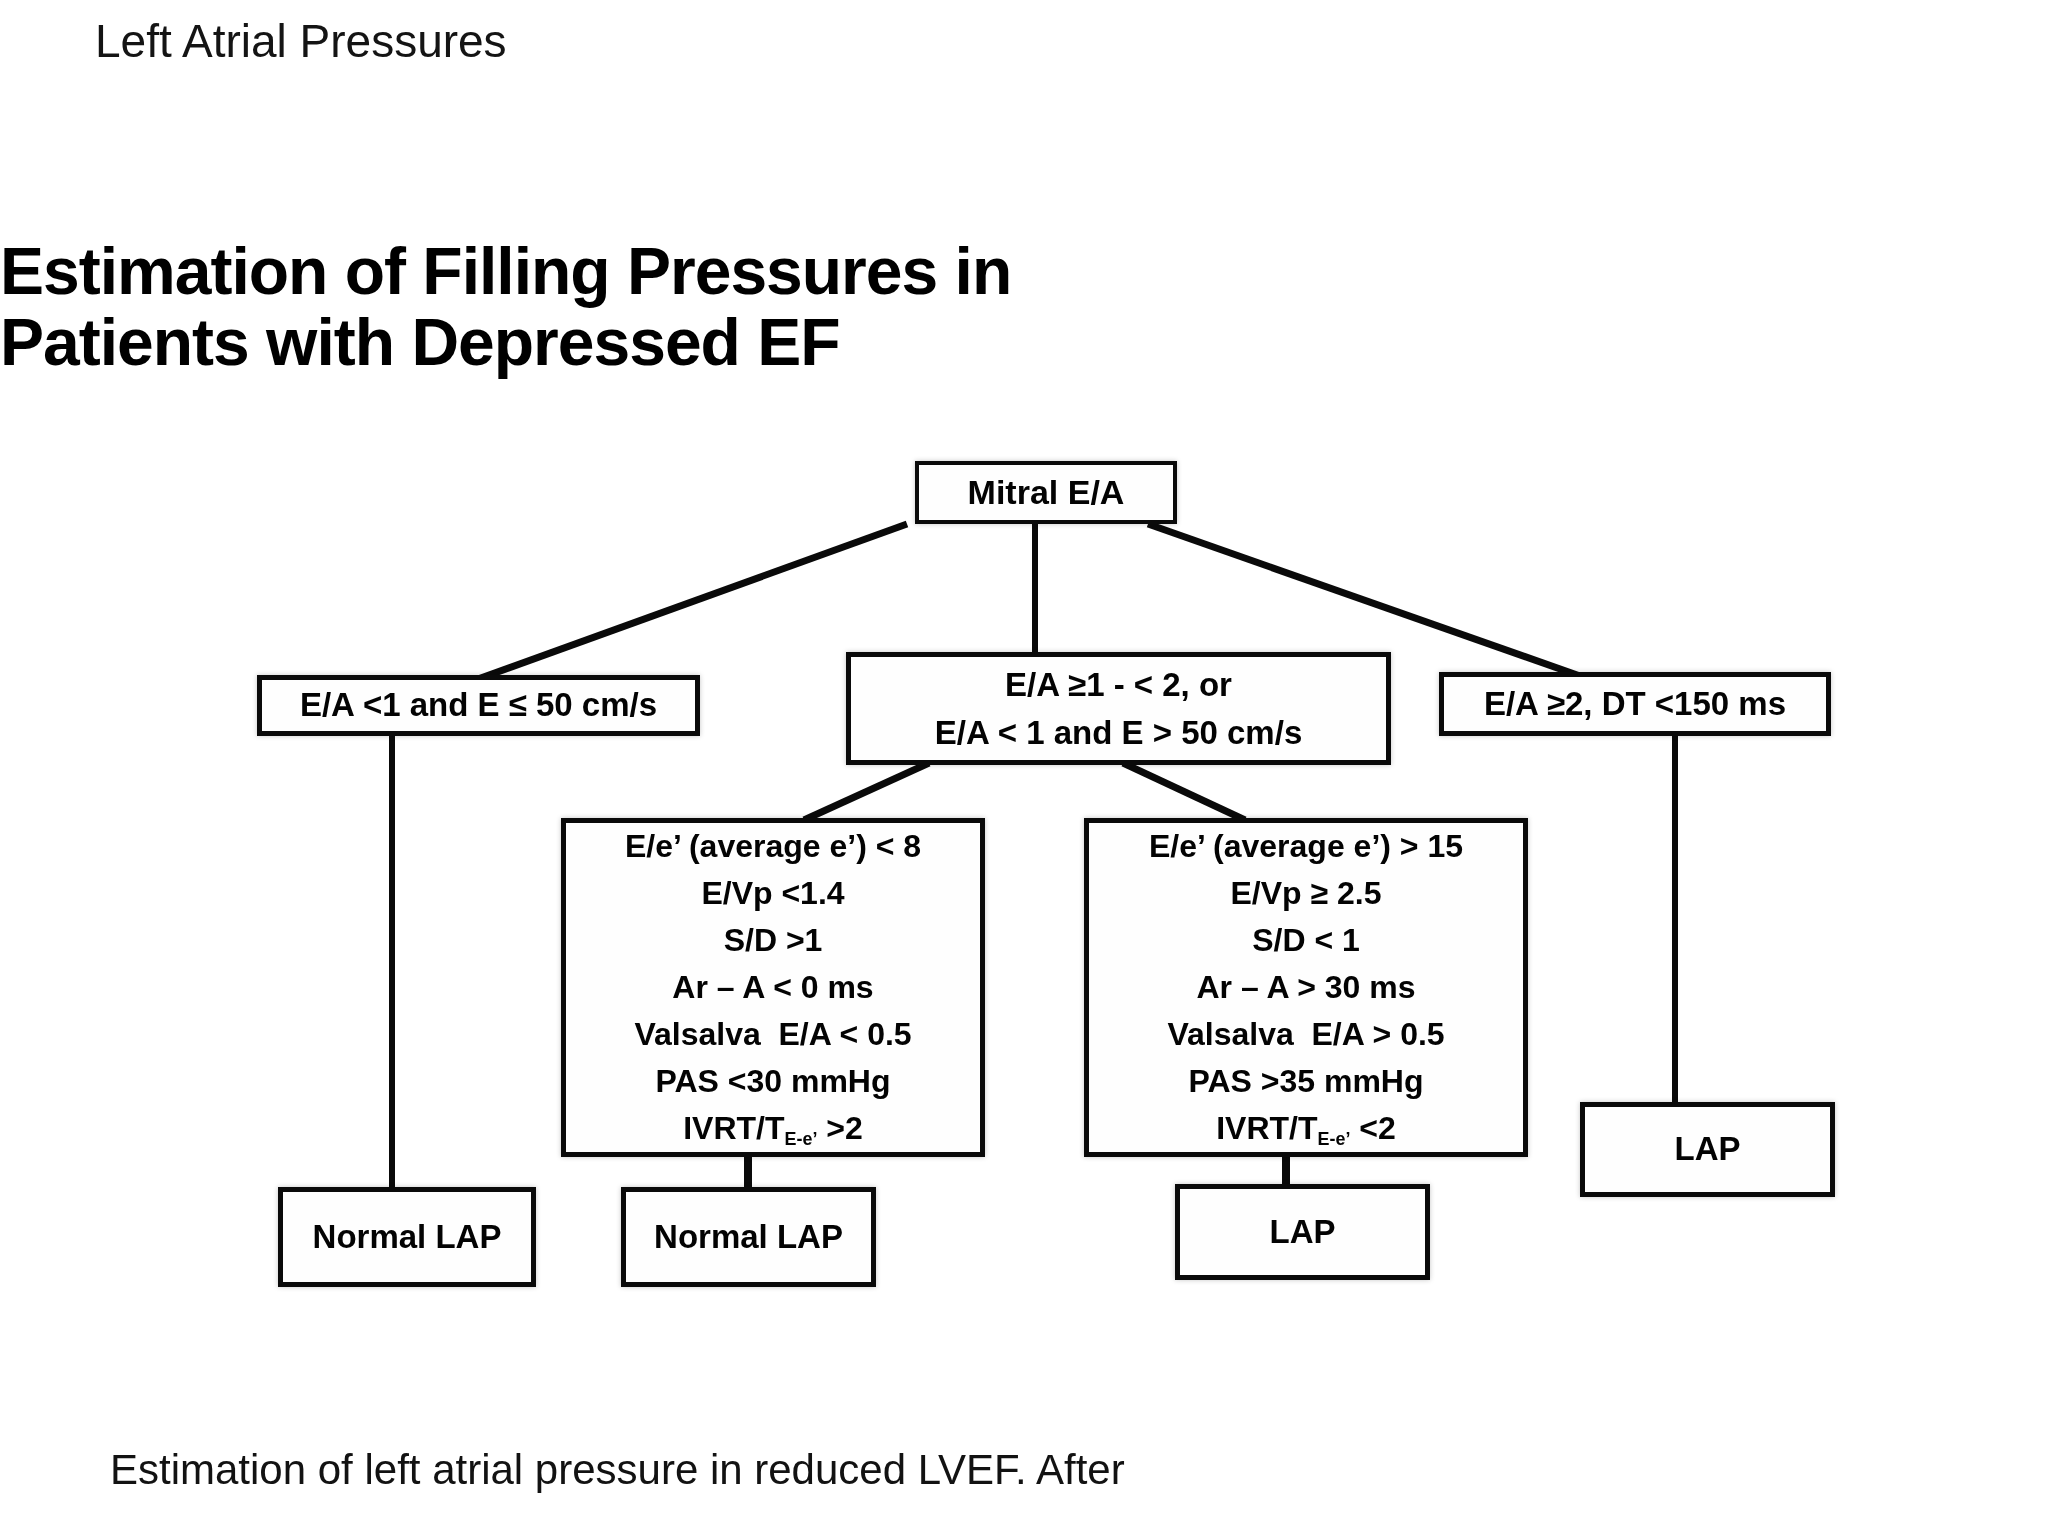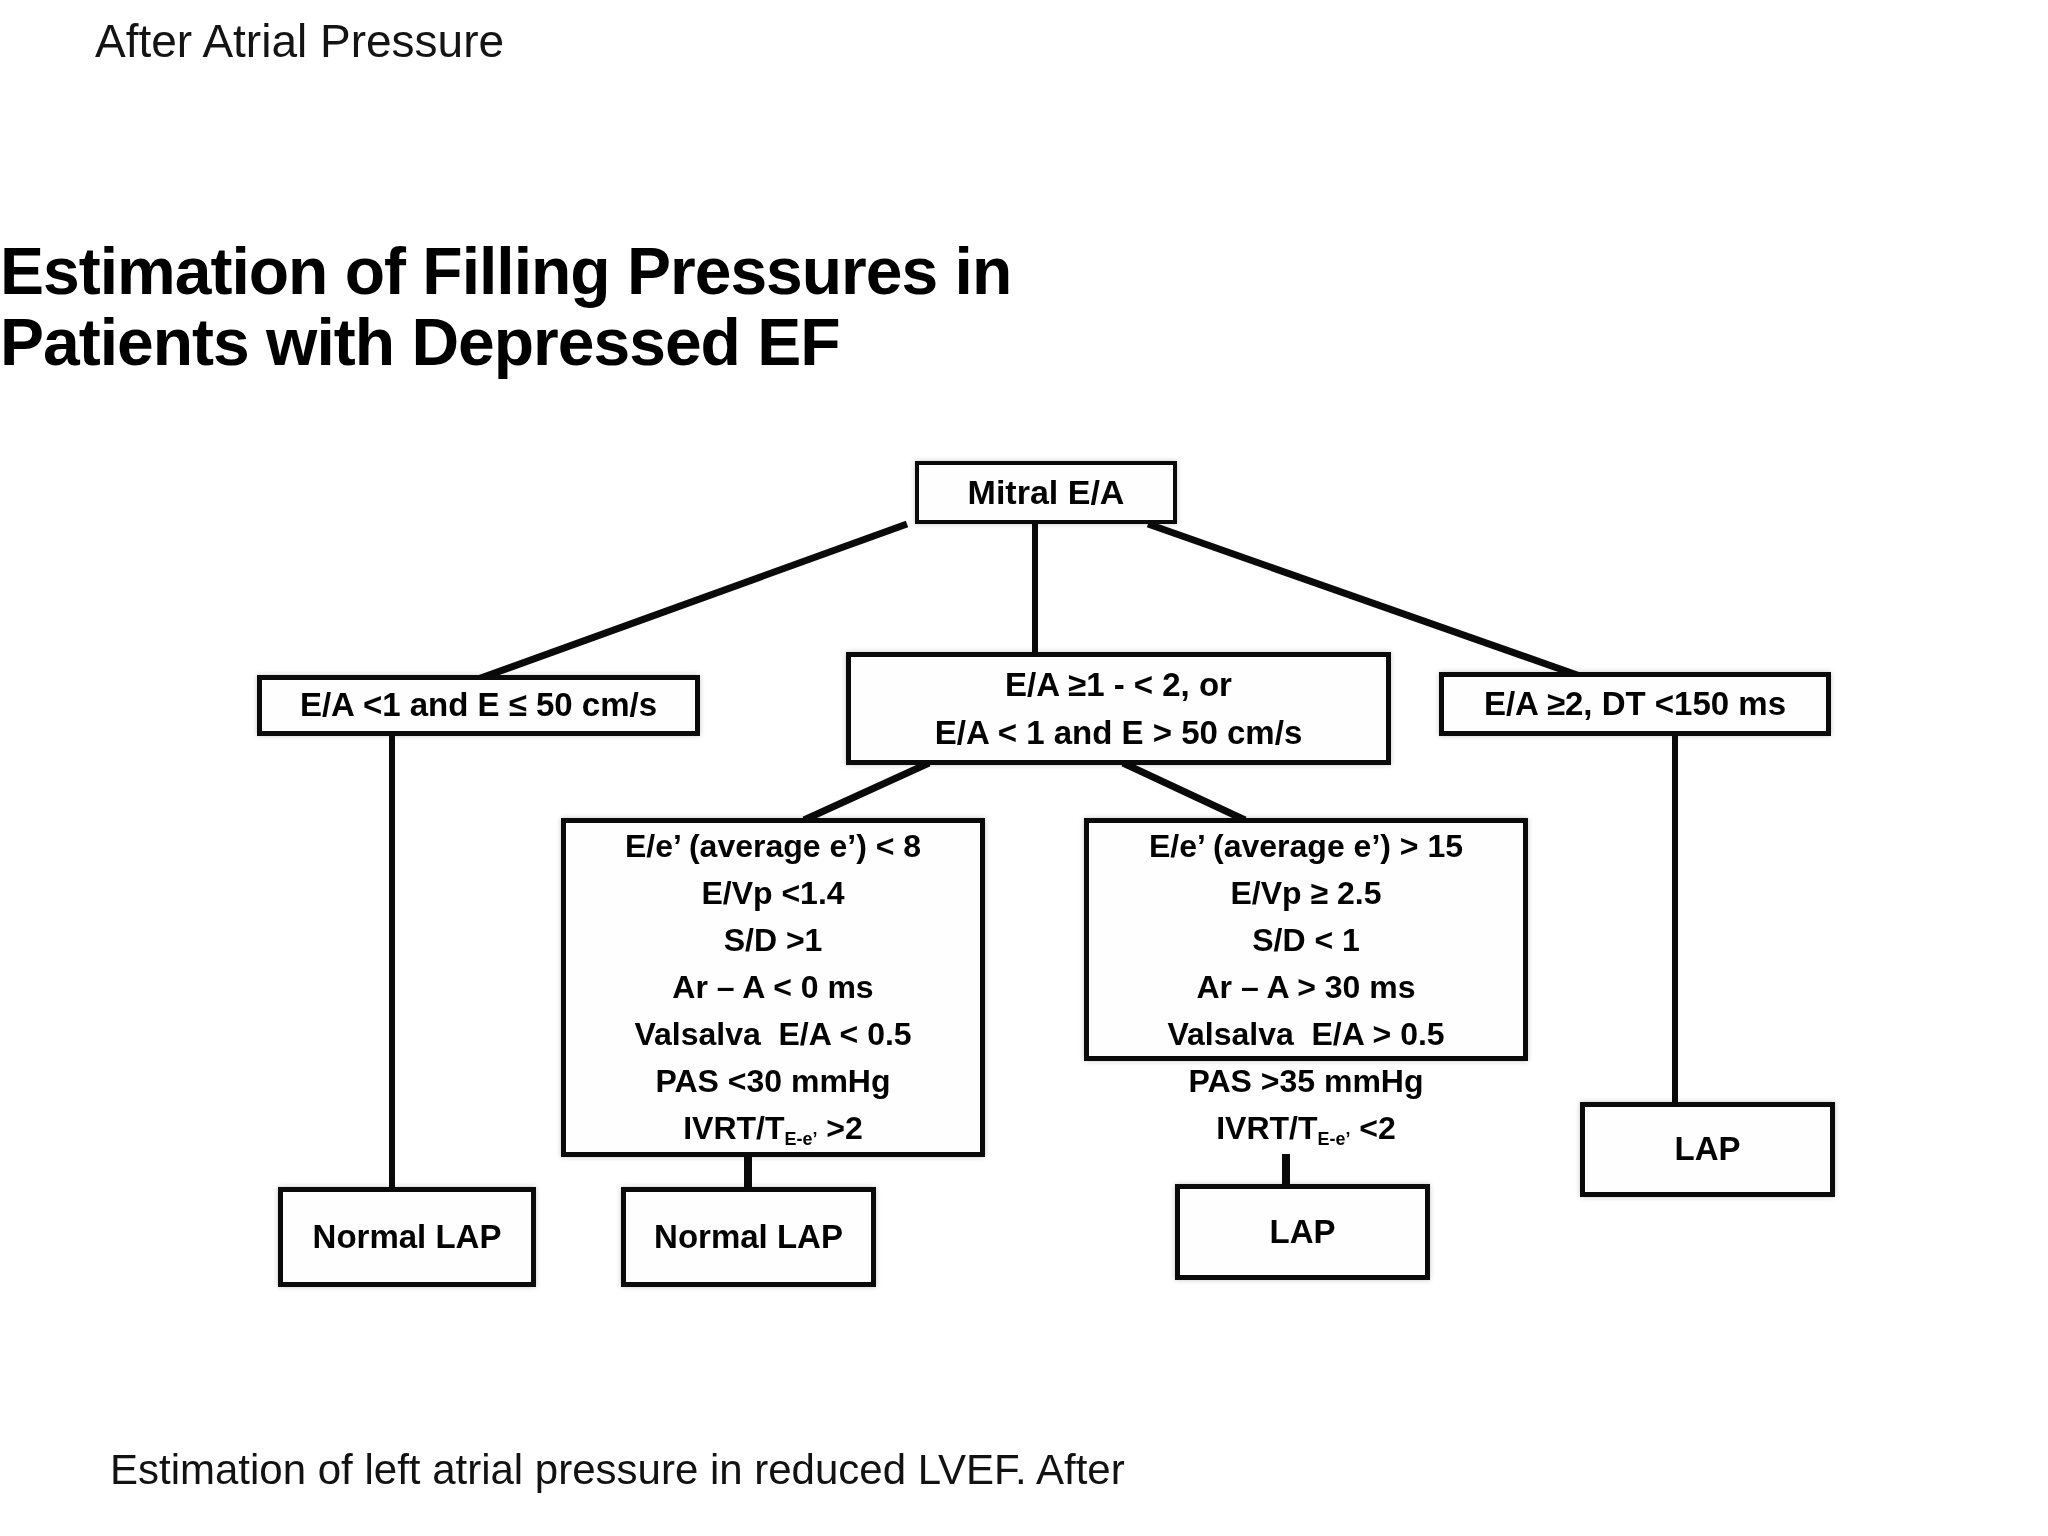--- a/index.html
+++ b/index.html
@@ -72,21 +72,21 @@
     font-size: 42px;
     color: #121212;
     line-height: 1.25;
   }
 </style>
 </head>
 <body>
 
 <div class="slide">
 
-  <div class="slide-title">After Atrial Pressure</div>
+  <div class="slide-title">Left Atrial Pressures</div>
 
   <div class="chart-title">
     <div>Estimation of Filling Pressures in</div>
     <div>Patients with Depressed EF</div>
   </div>
 
   <svg class="connectors" viewBox="0 0 2048 1536" xmlns="http://www.w3.org/2000/svg">
     <line x1="907" y1="524" x2="478" y2="679" stroke="#0a0a0a" stroke-width="7"></line>
     <line x1="1035" y1="524" x2="1035" y2="656" stroke="#0a0a0a" stroke-width="6"></line>
     <line x1="1148" y1="524" x2="1580" y2="676" stroke="#0a0a0a" stroke-width="7"></line>
@@ -118,21 +118,21 @@
   <div class="box criteria" style="left:541px; top:818px; width:424px; height:339px;">
     <div class="cline">E/e’ (average e’) &lt; 8</div>
     <div class="cline">E/Vp &lt;1.4</div>
     <div class="cline">S/D &gt;1</div>
     <div class="cline">Ar – A &lt; 0 ms</div>
     <div class="cline">Valsalva  E/A &lt; 0.5</div>
     <div class="cline">PAS &lt;30 mmHg</div>
     <div class="cline"><span>IVRT/T</span><sub>E-e’</sub><span> &gt;2</span></div>
   </div>
 
-  <div class="box criteria" style="left:1064px; top:818px; width:444px; height:243px;">
+  <div class="box criteria" style="left:1064px; top:818px; width:444px; height:339px;">
     <div class="cline">E/e’ (average e’) &gt; 15</div>
     <div class="cline">E/Vp ≥ 2.5</div>
     <div class="cline">S/D &lt; 1</div>
     <div class="cline">Ar – A &gt; 30 ms</div>
     <div class="cline">Valsalva  E/A &gt; 0.5</div>
     <div class="cline">PAS &gt;35 mmHg</div>
     <div class="cline"><span>IVRT/T</span><sub>E-e’</sub><span> &lt;2</span></div>
   </div>
 
   <div class="box label-box" style="left:258px; top:1187px; width:258px; height:100px;">

